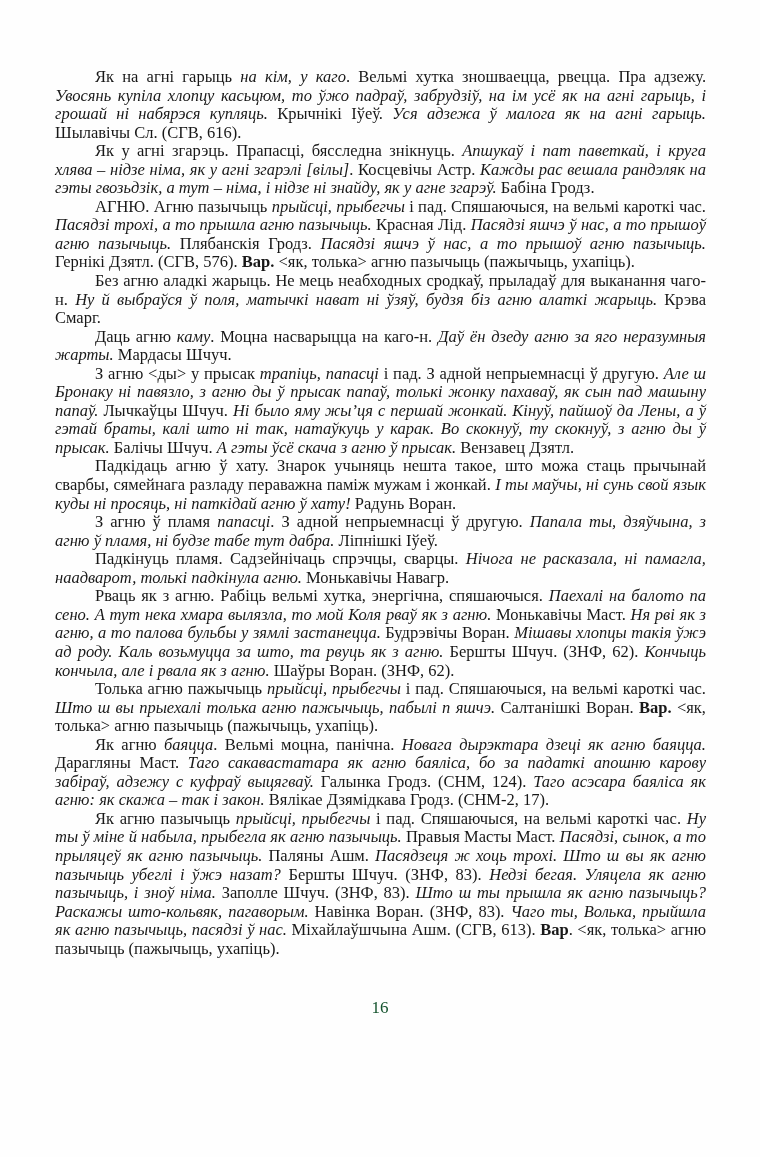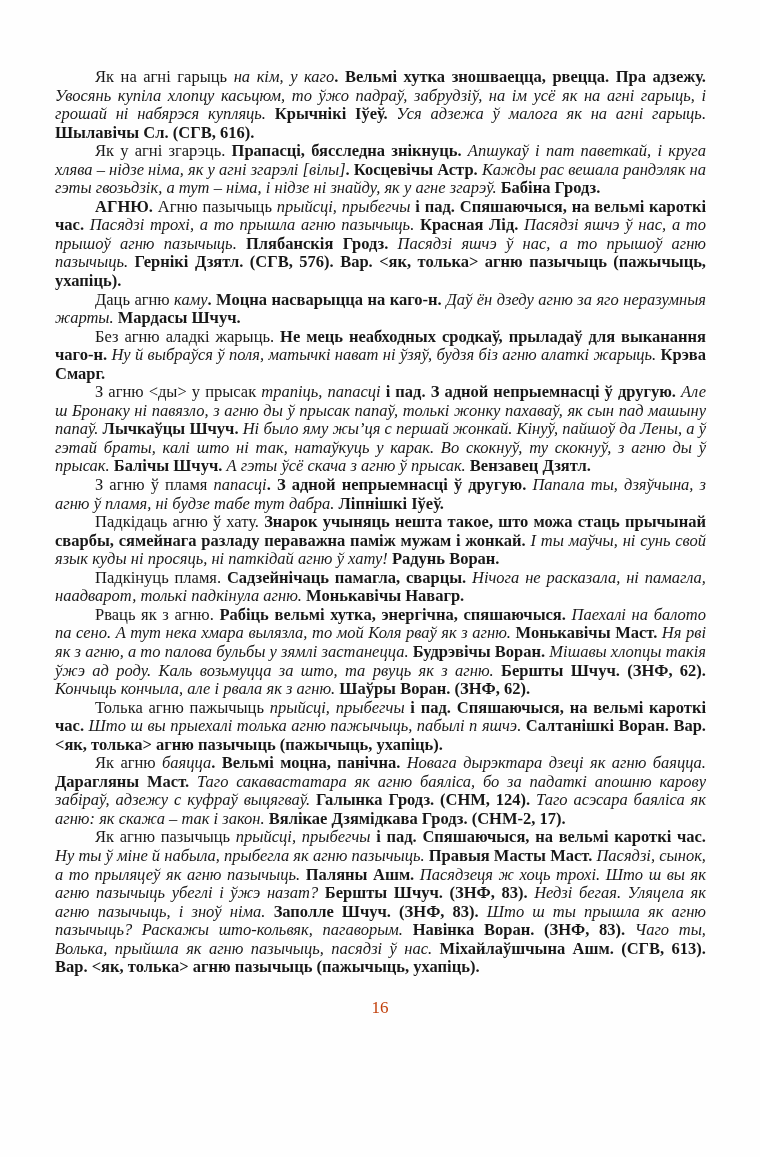--- a/index.html
+++ b/index.html
@@ -23,48 +23,48 @@
     width: 651px;
     font-size: 16.5px;
     line-height: 18.55px;
     text-align: justify;
   }
   .entry {
     margin: 0;
     padding: 0;
     text-indent: 40px;
   }
-  .seg-normal { font-weight: bold; font-style: normal; }
+  .seg-normal { font-weight: normal; font-style: normal; }
   .seg-bold { font-weight: normal; font-style: normal; }
   .seg-italic { font-weight: normal; font-style: italic; }
   .seg-bold-italic { font-weight: bold; }
   .page-number {
     position: absolute;
     top: 998px;
     left: 0;
     width: 760px;
     text-align: center;
     font-size: 17px;
     line-height: 19px;
-    color: #c2410c;
+    color: #14532d;
   }
 </style>
 </head>
 <body>
 
 <div class="page">
   <main class="text-block">
       <p class="entry"><span class="seg-bold">Як на агні гарыць </span><span class="seg-italic">на кім, у каго</span><span class="seg-normal">. Вельмі хутка зношваецца, рвецца. Пра адзежу. </span><span class="seg-italic">Увосянь купіла хлопцу касьцюм, то ўжо падраў, забрудзіў, на ім усё як на агні гарыць, і грошай ні набярэся купляць. </span><span class="seg-normal">Крычнікі Іўеў. </span><span class="seg-italic">Уся адзежа ў малога як на агні гарыць. </span><span class="seg-normal">Шылавічы Сл. (СГВ, 616).</span></p>
       <p class="entry"><span class="seg-bold">Як у агні згарэць. </span><span class="seg-normal">Прапасці, бясследна знікнуць. </span><span class="seg-italic">Апшукаў і пат паветкай, і круга хлява – нідзе німа, як у агні згарэлі [вілы]</span><span class="seg-normal">. Косцевічы Астр. </span><span class="seg-italic">Кажды рас вешала рандэляк на гэты гвозьдзік, а тут – німа, і нідзе ні знайду, як у агне згарэў. </span><span class="seg-normal">Бабіна Гродз.</span></p>
       <p class="entry"><span class="seg-normal">АГНЮ. </span><span class="seg-bold">Агню пазычыць </span><span class="seg-italic">прыйсці, прыбегчы </span><span class="seg-normal">і пад. Спяшаючыся, на вельмі кароткі час. </span><span class="seg-italic">Пасядзі трохі, а то прышла агню пазычыць. </span><span class="seg-normal">Красная Лід. </span><span class="seg-italic">Пасядзі яшчэ ў нас, а то прышоў агню пазычыць. </span><span class="seg-normal">Плябанскія Гродз. </span><span class="seg-italic">Пасядзі яшчэ ў нас, а то прышоў агню пазычыць. </span><span class="seg-normal">Гернікі Дзятл. (СГВ, 576). </span><span class="seg-bold-italic">Вар.</span><span class="seg-normal"> &lt;як, толька&gt; агню пазычыць (пажычыць, ухапіць).</span></p>
+      <p class="entry"><span class="seg-bold">Без агню аладкі жарыць. </span><span class="seg-normal">Не мець неабходных сродкаў, прыладаў для выканання чаго-н. </span><span class="seg-italic">Ну й выбраўся ў поля, матычкі нават ні ўзяў, будзя біз агню алаткі жарыць. </span><span class="seg-normal">Крэва Смарг.</span></p>
       <p class="entry"><span class="seg-bold">Даць агню </span><span class="seg-italic">каму</span><span class="seg-normal">. Моцна насварыцца на каго-н. </span><span class="seg-italic">Даў ён дзеду агню за яго неразумныя жарты. </span><span class="seg-normal">Мардасы Шчуч.</span></p>
-      <p class="entry"><span class="seg-bold">Без агню аладкі жарыць. </span><span class="seg-normal">Не мець неабходных сродкаў, прыладаў для выканання чаго-н. </span><span class="seg-italic">Ну й выбраўся ў поля, матычкі нават ні ўзяў, будзя біз агню алаткі жарыць. </span><span class="seg-normal">Крэва Смарг.</span></p>
       <p class="entry"><span class="seg-bold">З агню &lt;ды&gt; у прысак </span><span class="seg-italic">трапіць, папасці </span><span class="seg-normal">і пад. З адной непрыемнасці ў другую. </span><span class="seg-italic">Але ш Бронаку ні павязло, з агню ды ў прысак папаў, толькі жонку пахаваў, як сын пад машыну папаў. </span><span class="seg-normal">Лычкаўцы Шчуч. </span><span class="seg-italic">Ні было яму жы’ця с першай жонкай. Кінуў, пайшоў да Лены, а ў гэтай браты, калі што ні так, натаўкуць у карак. Во скокнуў, ту скокнуў, з агню ды ў прысак. </span><span class="seg-normal">Балічы Шчуч. </span><span class="seg-italic">А гэты ўсё скача з агню ў прысак. </span><span class="seg-normal">Вензавец Дзятл.</span></p>
+      <p class="entry"><span class="seg-bold">Падкідаць агню ў хату. </span><span class="seg-normal">Знарок учыняць нешта такое, што можа стаць прычынай сварбы, сямейнага разладу пераважна паміж мужам і жонкай. </span><span class="seg-italic">І ты маўчы, ні сунь свой язык куды ні просяць, ні паткідай агню ў хату! </span><span class="seg-normal">Радунь Воран.</span></p>
       <p class="entry"><span class="seg-bold">З агню ў пламя </span><span class="seg-italic">папасці</span><span class="seg-normal">. З адной непрыемнасці ў другую. </span><span class="seg-italic">Папала ты, дзяўчына, з агню ў пламя, ні будзе табе тут дабра. </span><span class="seg-normal">Ліпнішкі Іўеў.</span></p>
-      <p class="entry"><span class="seg-bold">Падкідаць агню ў хату. </span><span class="seg-normal">Знарок учыняць нешта такое, што можа стаць прычынай сварбы, сямейнага разладу пераважна паміж мужам і жонкай. </span><span class="seg-italic">І ты маўчы, ні сунь свой язык куды ні просяць, ні паткідай агню ў хату! </span><span class="seg-normal">Радунь Воран.</span></p>
-      <p class="entry"><span class="seg-bold">Падкінуць пламя. </span><span class="seg-normal">Садзейнічаць памагла, сварцы. </span><span class="seg-italic">Нічога не расказала, ні памагла, наадварот, толькі падкінула агню. </span><span class="seg-normal">Монькавічы Навагр.</span></p>
+      <p class="entry"><span class="seg-bold">Падкінуць пламя. </span><span class="seg-normal">Садзейнічаць спрэчцы, сварцы. </span><span class="seg-italic">Нічога не расказала, ні памагла, наадварот, толькі падкінула агню. </span><span class="seg-normal">Монькавічы Навагр.</span></p>
       <p class="entry"><span class="seg-bold">Рваць як з агню. </span><span class="seg-normal">Рабіць вельмі хутка, энергічна, спяшаючыся. </span><span class="seg-italic">Паехалі на балото па сено. А тут нека хмара вылязла, то мой Коля рваў як з агню. </span><span class="seg-normal">Монькавічы Маст. </span><span class="seg-italic">Ня рві як з агню, а то палова бульбы у зямлі застанецца. </span><span class="seg-normal">Будрэвічы Воран. </span><span class="seg-italic">Мішавы хлопцы такія ўжэ ад роду. Каль возьмуцца за што, та рвуць як з агню. </span><span class="seg-normal">Бершты Шчуч. (ЗНФ, 62). </span><span class="seg-italic">Кончыць кончыла, але і рвала як з агню. </span><span class="seg-normal">Шаўры Воран. (ЗНФ, 62).</span></p>
       <p class="entry"><span class="seg-bold">Толька агню пажычыць </span><span class="seg-italic">прыйсці, прыбегчы </span><span class="seg-normal">і пад. Спяшаючыся, на вельмі кароткі час. </span><span class="seg-italic">Што ш вы прыехалі толька агню пажычыць, пабылі п яшчэ. </span><span class="seg-normal">Салтанішкі Воран. </span><span class="seg-bold-italic">Вар.</span><span class="seg-normal"> &lt;як, толька&gt; агню пазычыць (пажычыць, ухапіць).</span></p>
       <p class="entry"><span class="seg-bold">Як агню </span><span class="seg-italic">баяцца</span><span class="seg-normal">. Вельмі моцна, панічна. </span><span class="seg-italic">Новага дырэктара дзеці як агню баяцца. </span><span class="seg-normal">Дарагляны Маст. </span><span class="seg-italic">Таго сакавастатара як агню баяліса, бо за падаткі апошню карову забіраў, адзежу с куфраў выцягваў. </span><span class="seg-normal">Галынка Гродз. (СНМ, 124). </span><span class="seg-italic">Таго асэсара баяліса як агню: як скажа – так і закон. </span><span class="seg-normal">Вялікае Дзямідкава Гродз. (СНМ-2, 17).</span></p>
       <p class="entry"><span class="seg-bold">Як агню пазычыць </span><span class="seg-italic">прыйсці, прыбегчы </span><span class="seg-normal">і пад. Спяшаючыся, на вельмі кароткі час. </span><span class="seg-italic">Ну ты ў міне й набыла, прыбегла як агню пазычыць. </span><span class="seg-normal">Правыя Масты Маст. </span><span class="seg-italic">Пасядзі, сынок, а то прыляцеў як агню пазычыць. </span><span class="seg-normal">Паляны Ашм. </span><span class="seg-italic">Пасядзеця ж хоць трохі. Што ш вы як агню пазычыць убеглі і ўжэ назат? </span><span class="seg-normal">Бершты Шчуч. (ЗНФ, 83). </span><span class="seg-italic">Недзі бегая. Уляцела як агню пазычыць, і зноў німа. </span><span class="seg-normal">Заполле Шчуч. (ЗНФ, 83). </span><span class="seg-italic">Што ш ты прышла як агню пазычыць? Раскажы што-кольвяк, пагаворым. </span><span class="seg-normal">Навінка Воран. (ЗНФ, 83). </span><span class="seg-italic">Чаго ты, Волька, прыйшла як агню пазычыць, пасядзі ў нас. </span><span class="seg-normal">Міхайлаўшчына Ашм. (СГВ, 613). </span><span class="seg-bold-italic">Вар</span><span class="seg-normal">. &lt;як, толька&gt; агню пазычыць (пажычыць, ухапіць).</span></p>
     </main>
   <div class="page-number">16</div>
 </div>
 
 </body></html>

